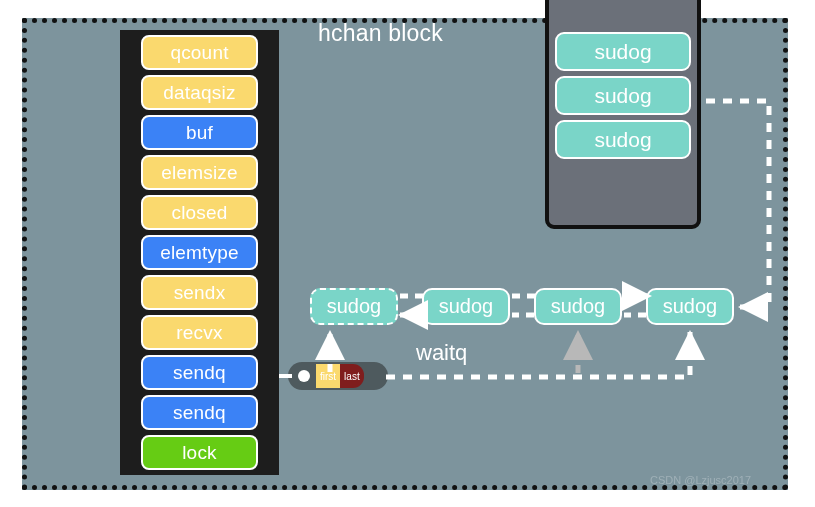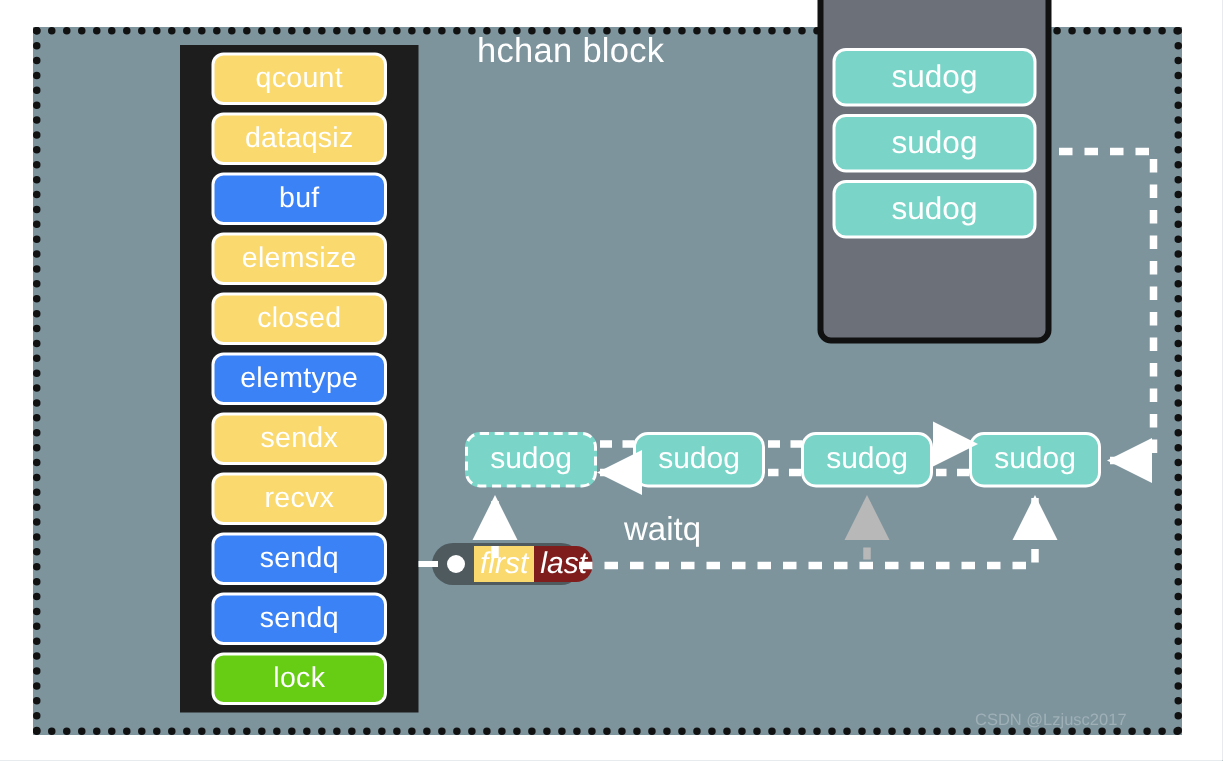--- a/index.html
+++ b/index.html
@@ -116,23 +116,22 @@
     width: 12px; height: 12px;
     border-radius: 50%;
     background: #ffffff;
     margin-left: 7px; margin-right: 6px;
     flex: 0 0 auto;
   }
   .fl-cell {
     height: 24px;
     display: flex; align-items: center; justify-content: center;
     color: #ffffff;
-    font-size: 20px;
+    font-size: 10px;
     padding: 12px 4px;
-    font-style: italic;
   }
   .fl-first { background: #fad96e; }
   .fl-last  { background: #7f1d1d; border-radius: 0 11px 11px 0; }
 
   
   .waitq-label {
     position: absolute;
     left: 383px; top: 340px;
     font-size: 22px;
     color: #ffffff;

